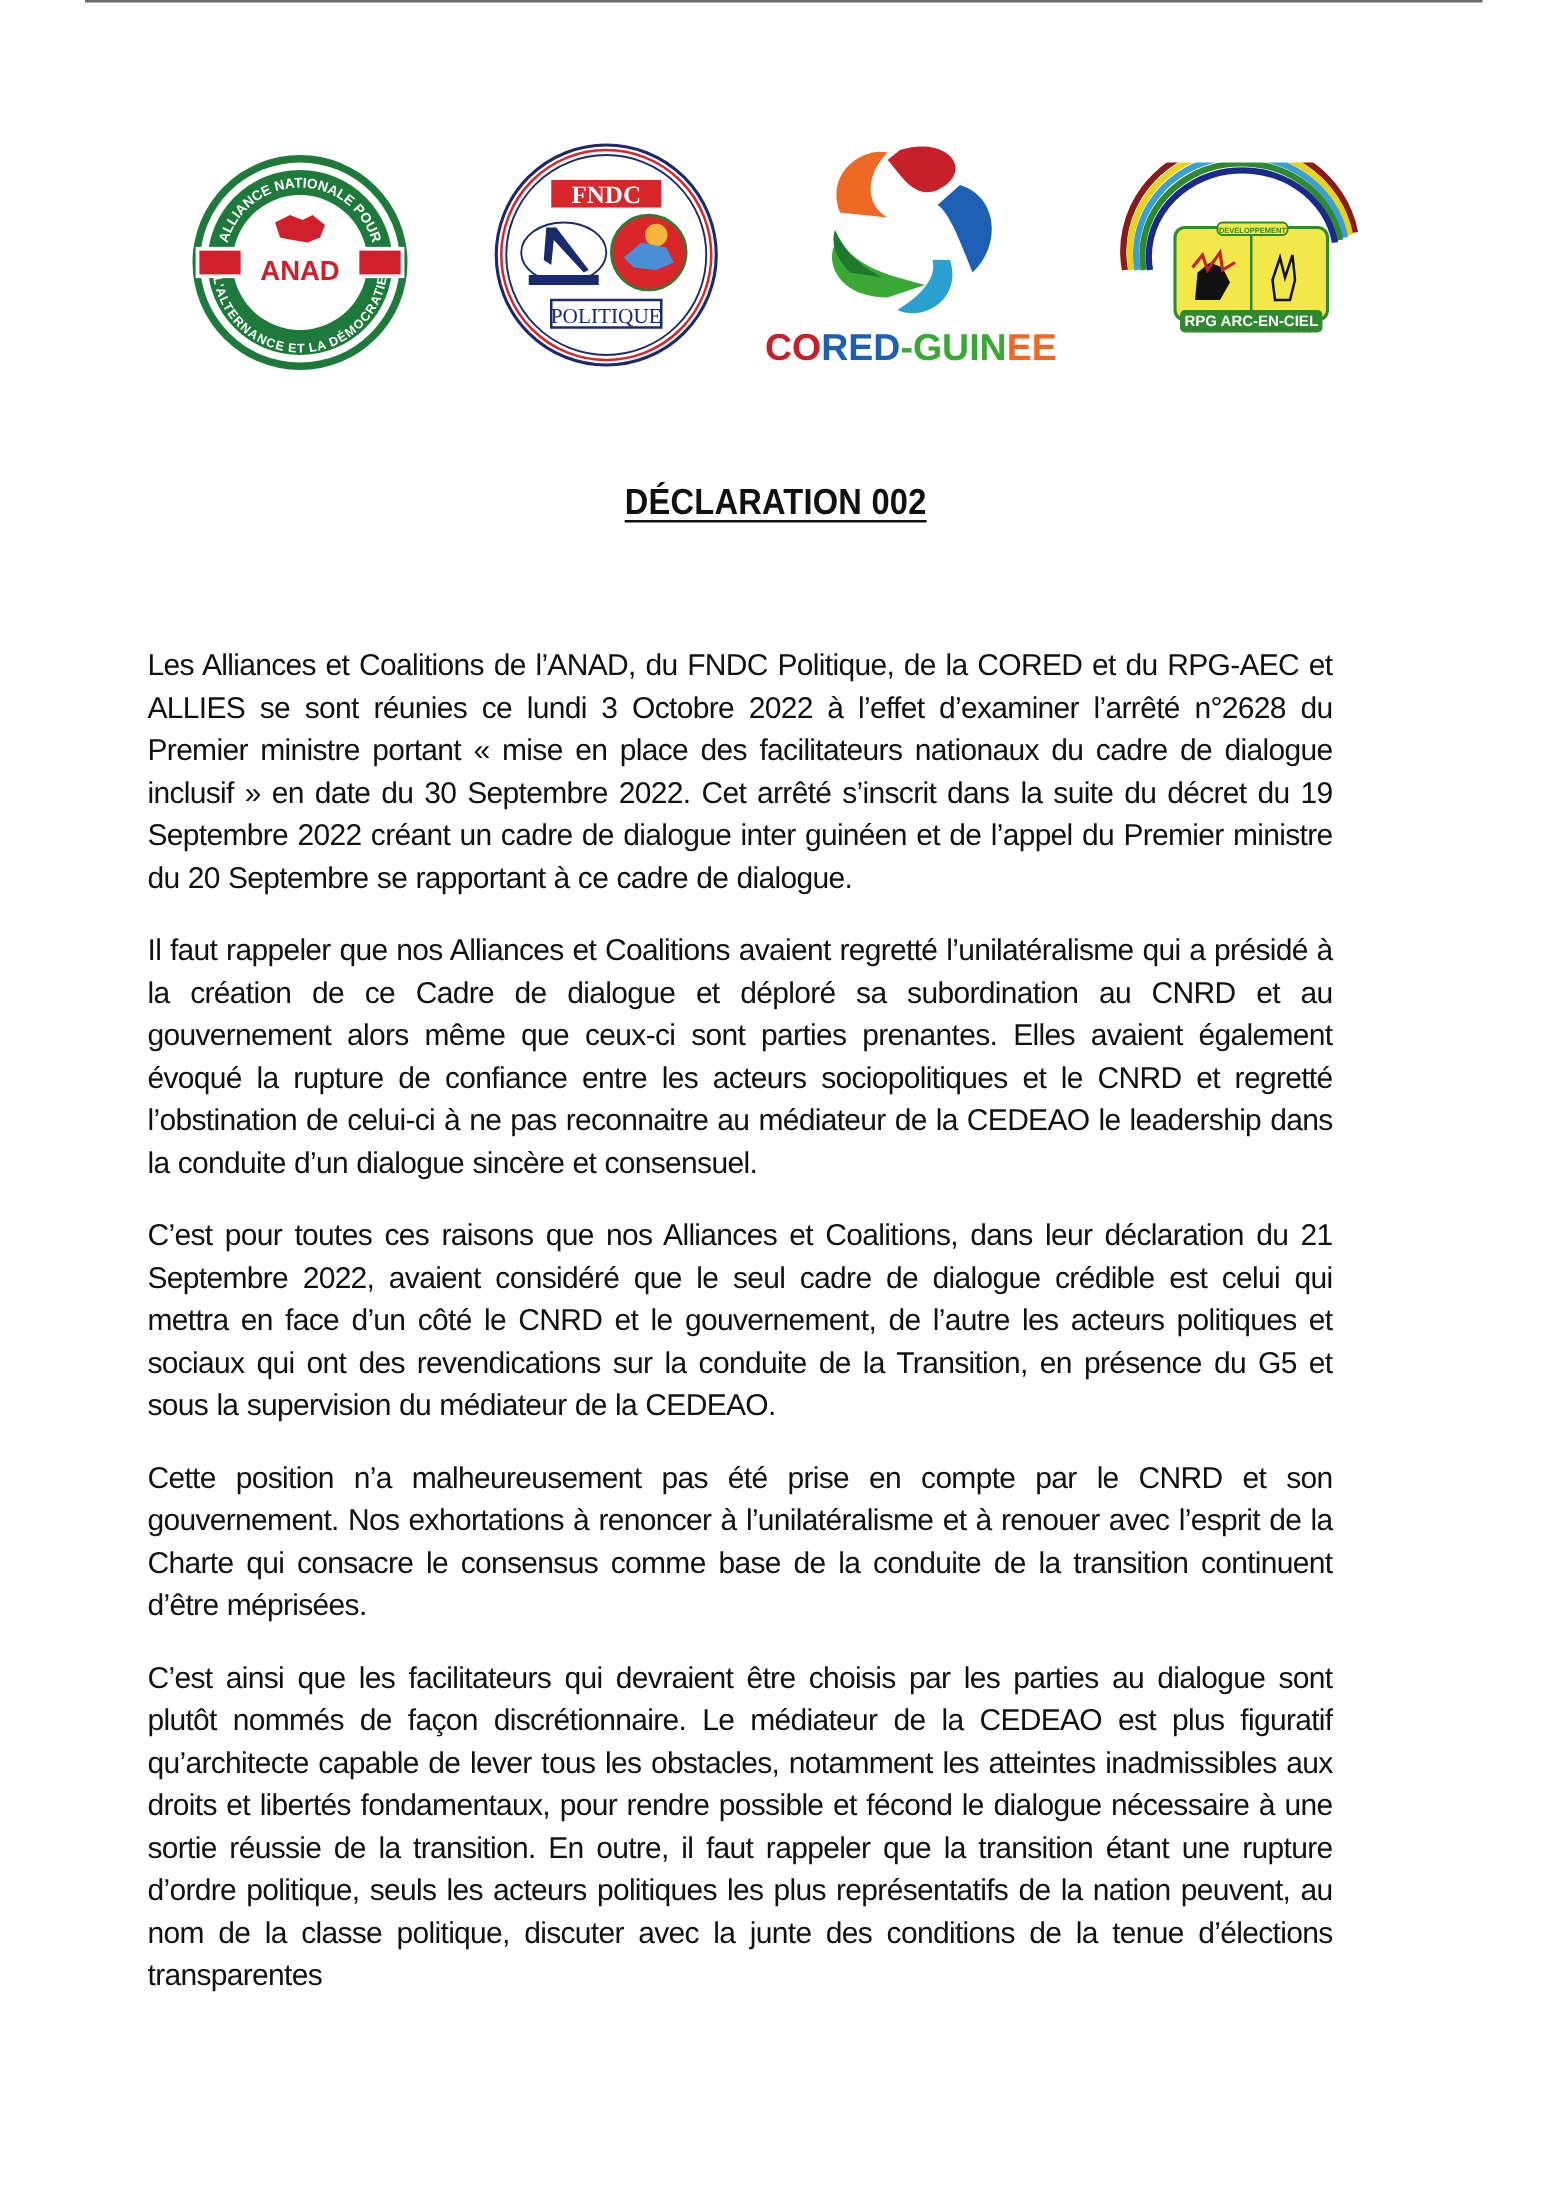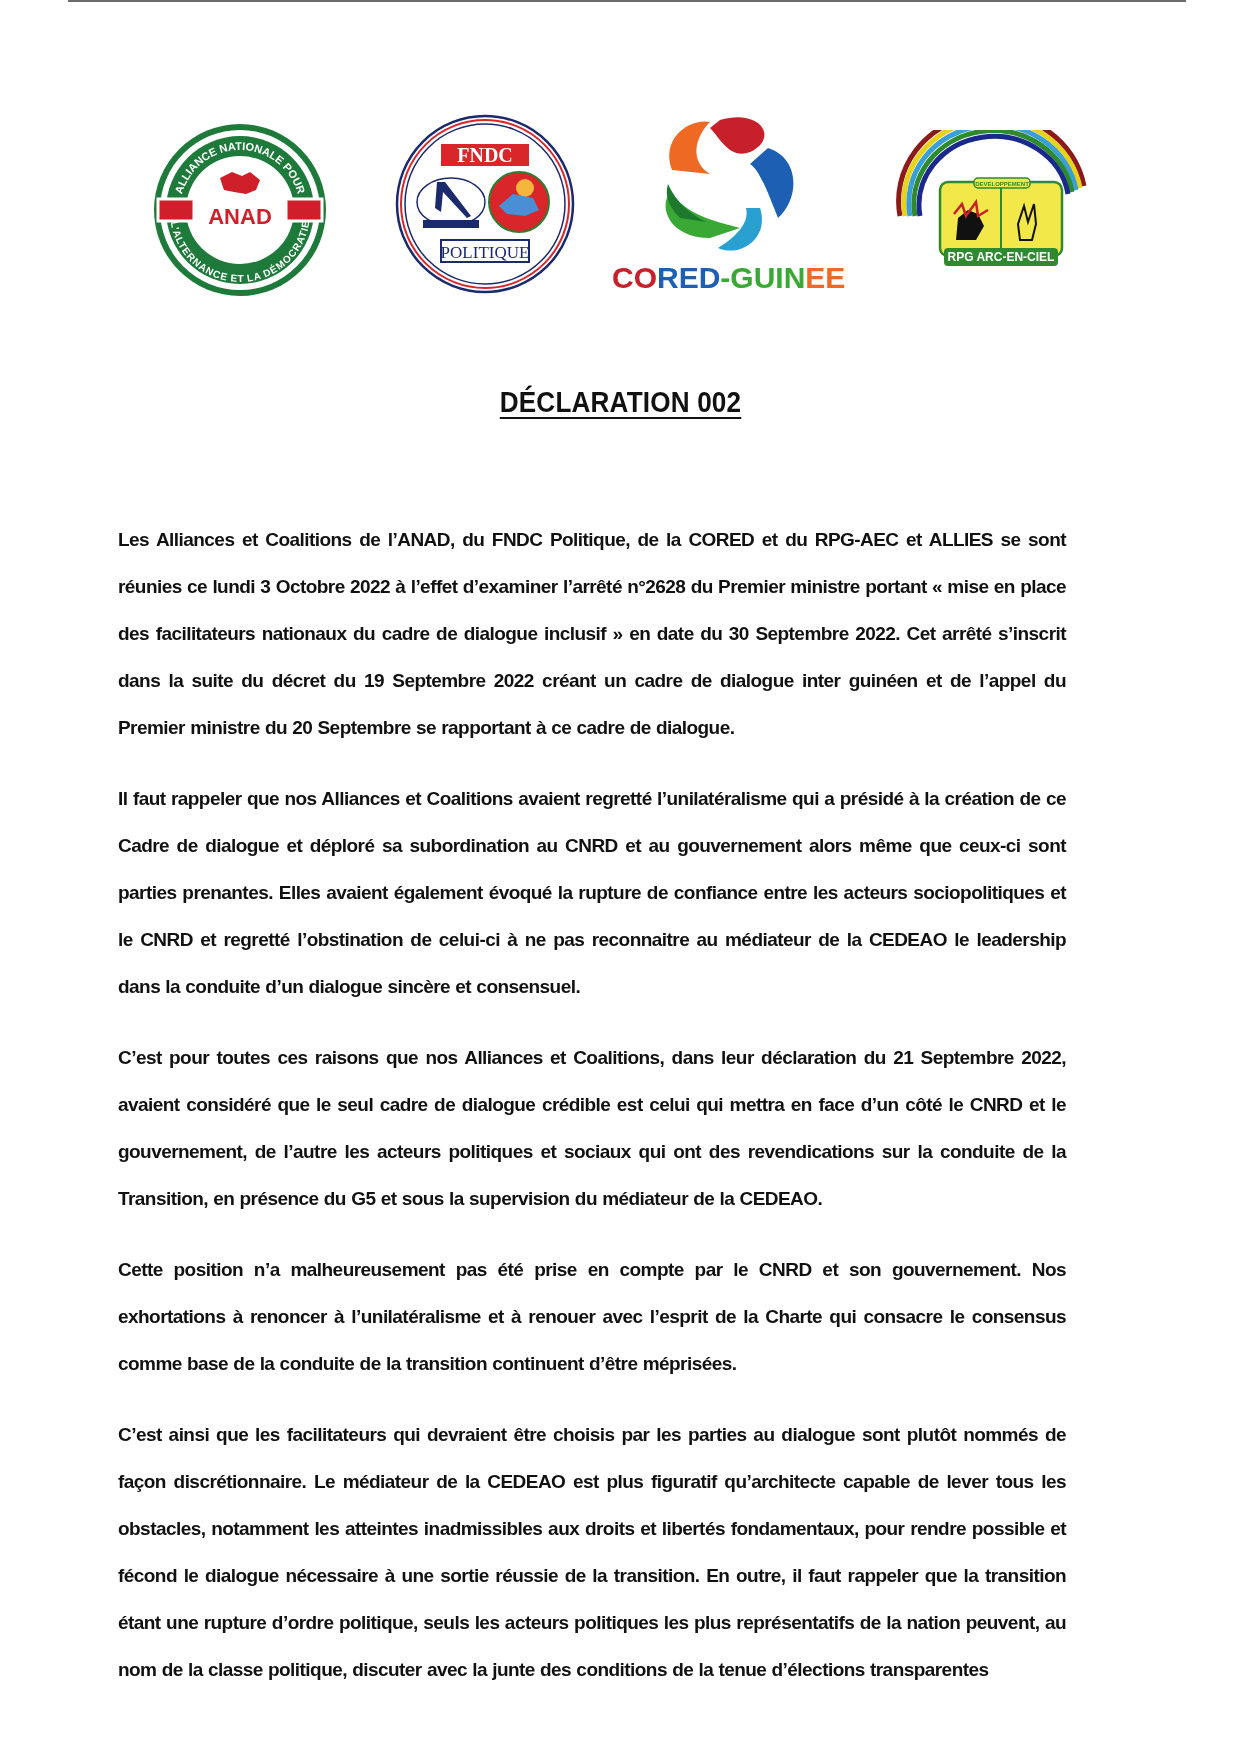--- a/index.html
+++ b/index.html
@@ -7,23 +7,22 @@
   .top-rule { position: absolute; left: 68px; top: 0; width: 1118px; height: 2px; background: #6b6b6b; }
   .logos { position: absolute; left: 0; top: 100px; width: 1241px; height: 220px; }
   .logo { position: absolute; }
   .title {
     position: absolute; left: 0; width: 1241px; top: 386px; text-align: center;
     font-size: 29px; font-weight: bold; text-decoration: underline; text-decoration-thickness: 2px; text-underline-offset: 5px;
     letter-spacing: 0.2px; transform: scaleX(0.9);
   }
   .body-text {
     position: absolute; left: 118px; top: 516px; width: 948px;
-    font-size: 19px; line-height: 47px; text-align: justify;
+    font-size: 24px; line-height: 34px; text-align: justify;
     transform-origin: left top;
-    font-weight: bold;
   }
   .body-text p { margin: 0 0 24px 0; letter-spacing: -0.55px; word-spacing: 0.5px; }
   .body-text p.last { margin-bottom: 15px; }
 </style>
 </head>
 <body>
 
 <div class="top-rule"></div>
 
 <div class="logos">

